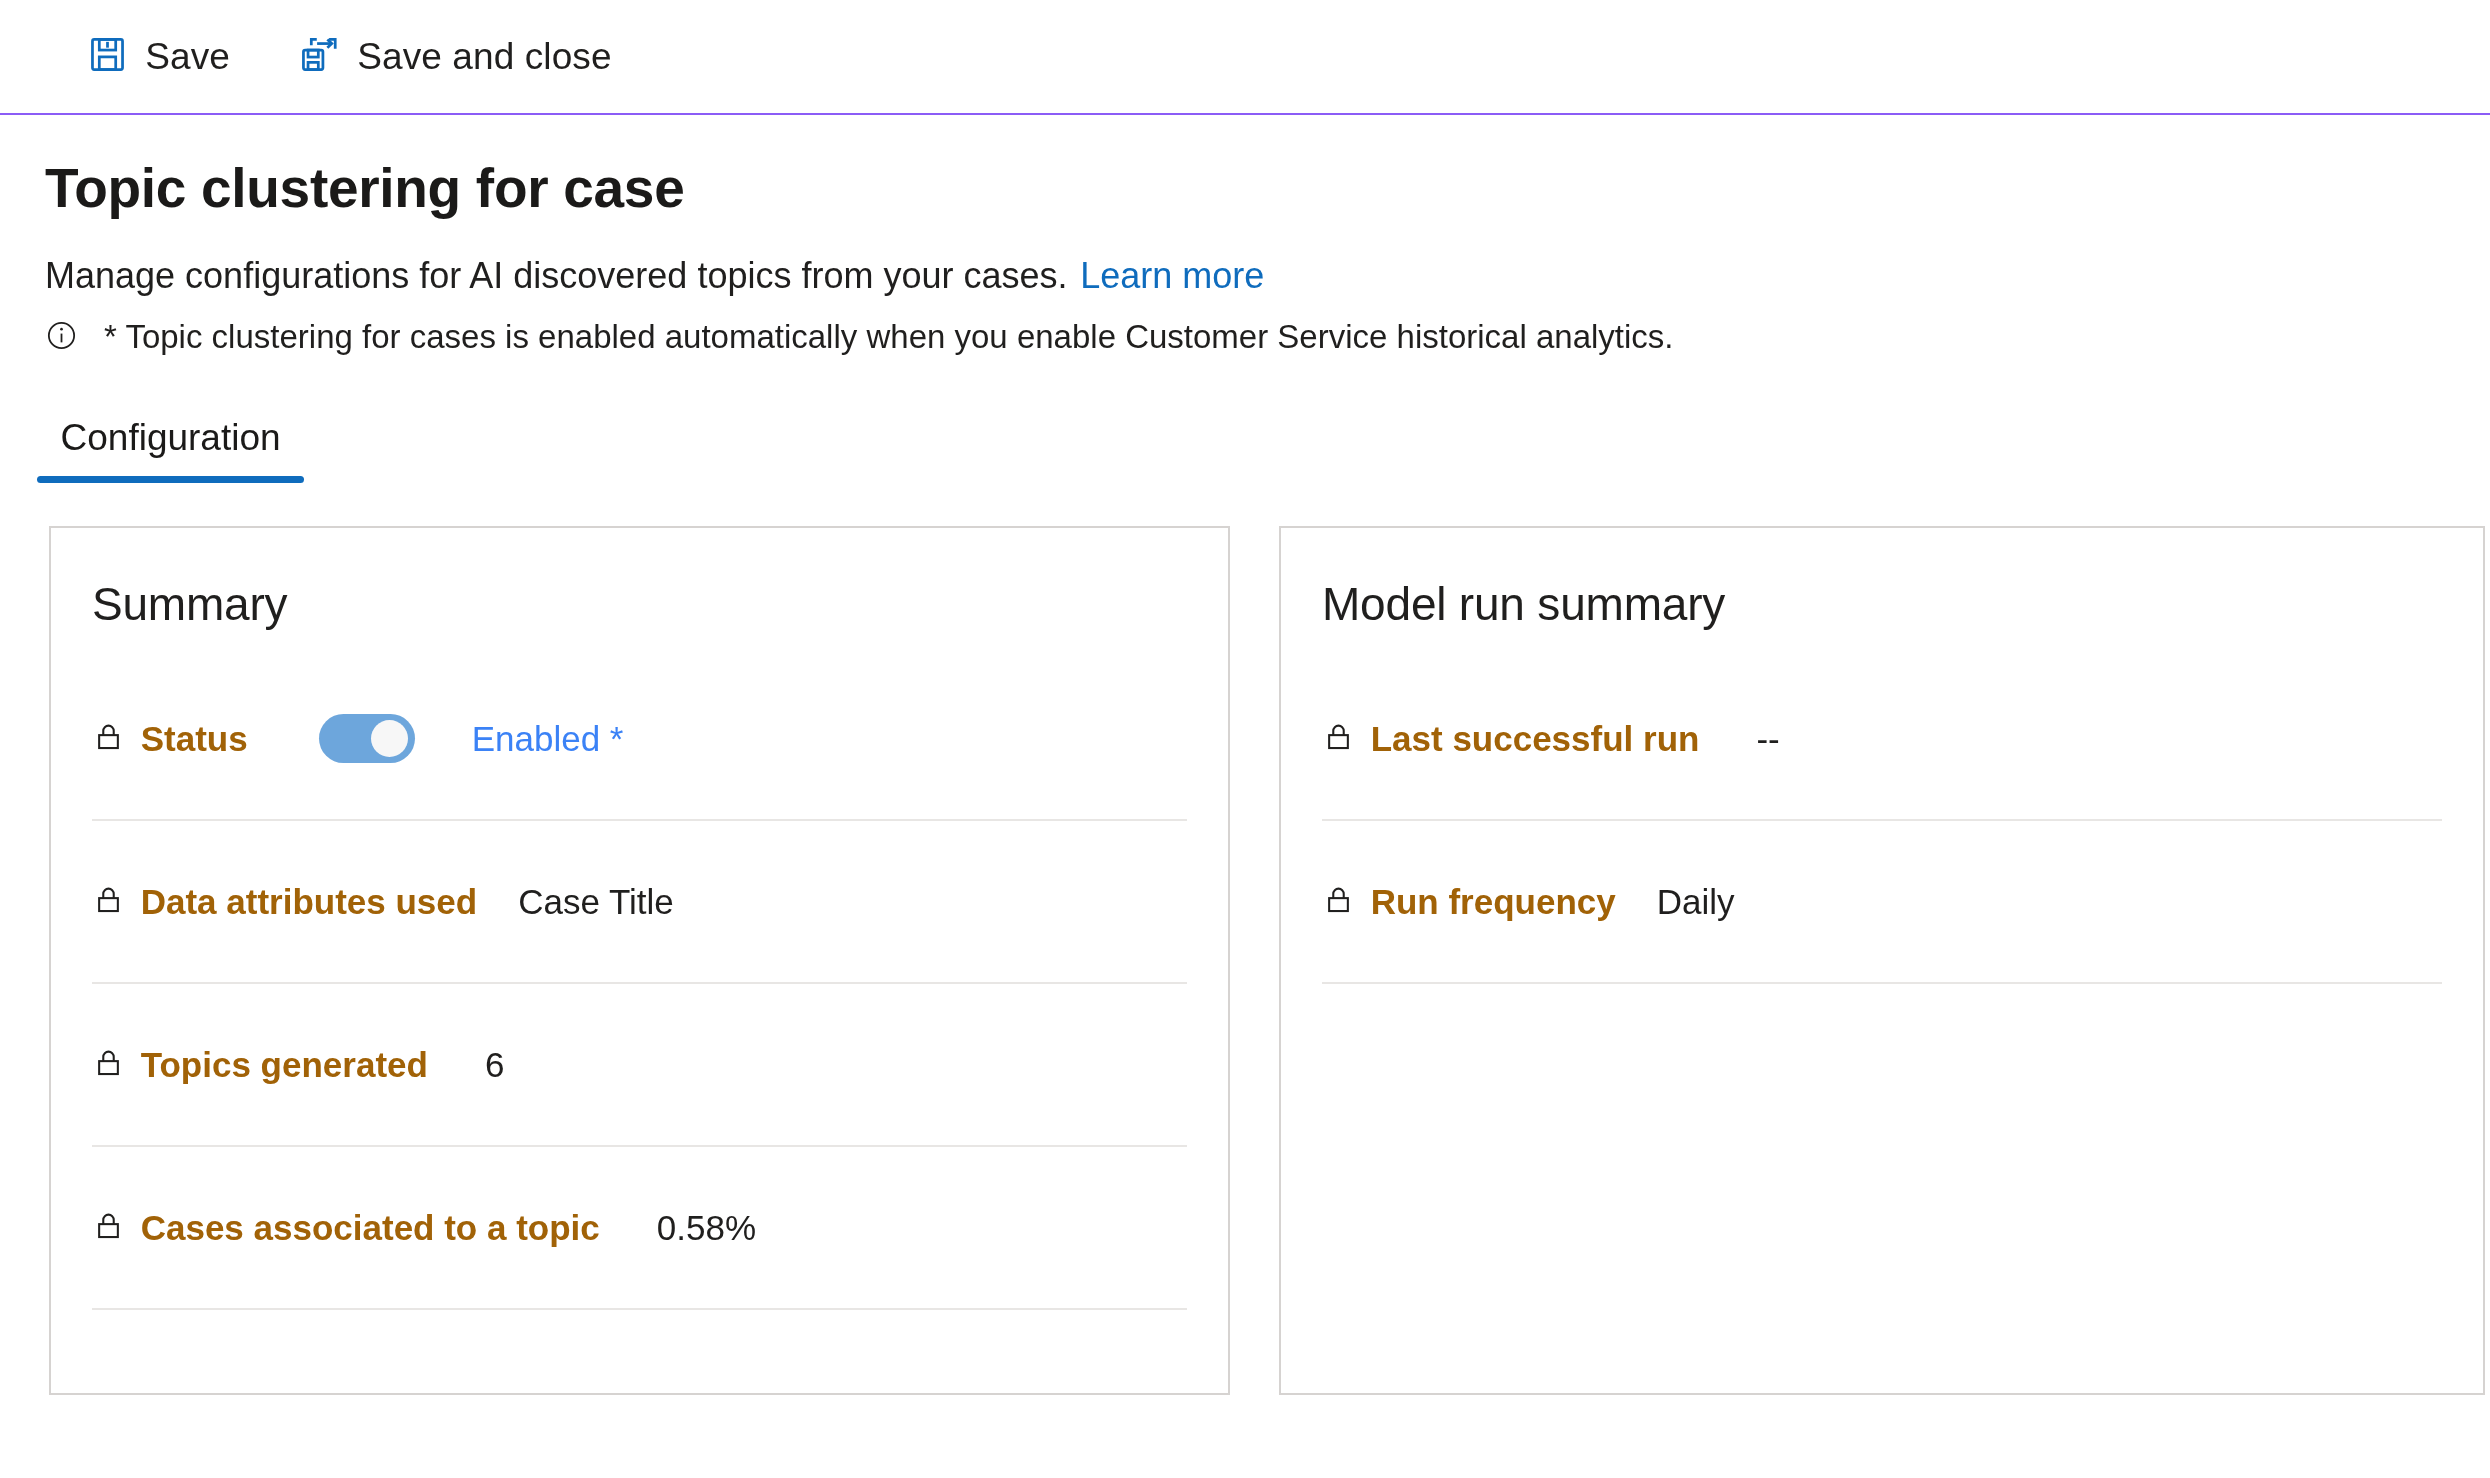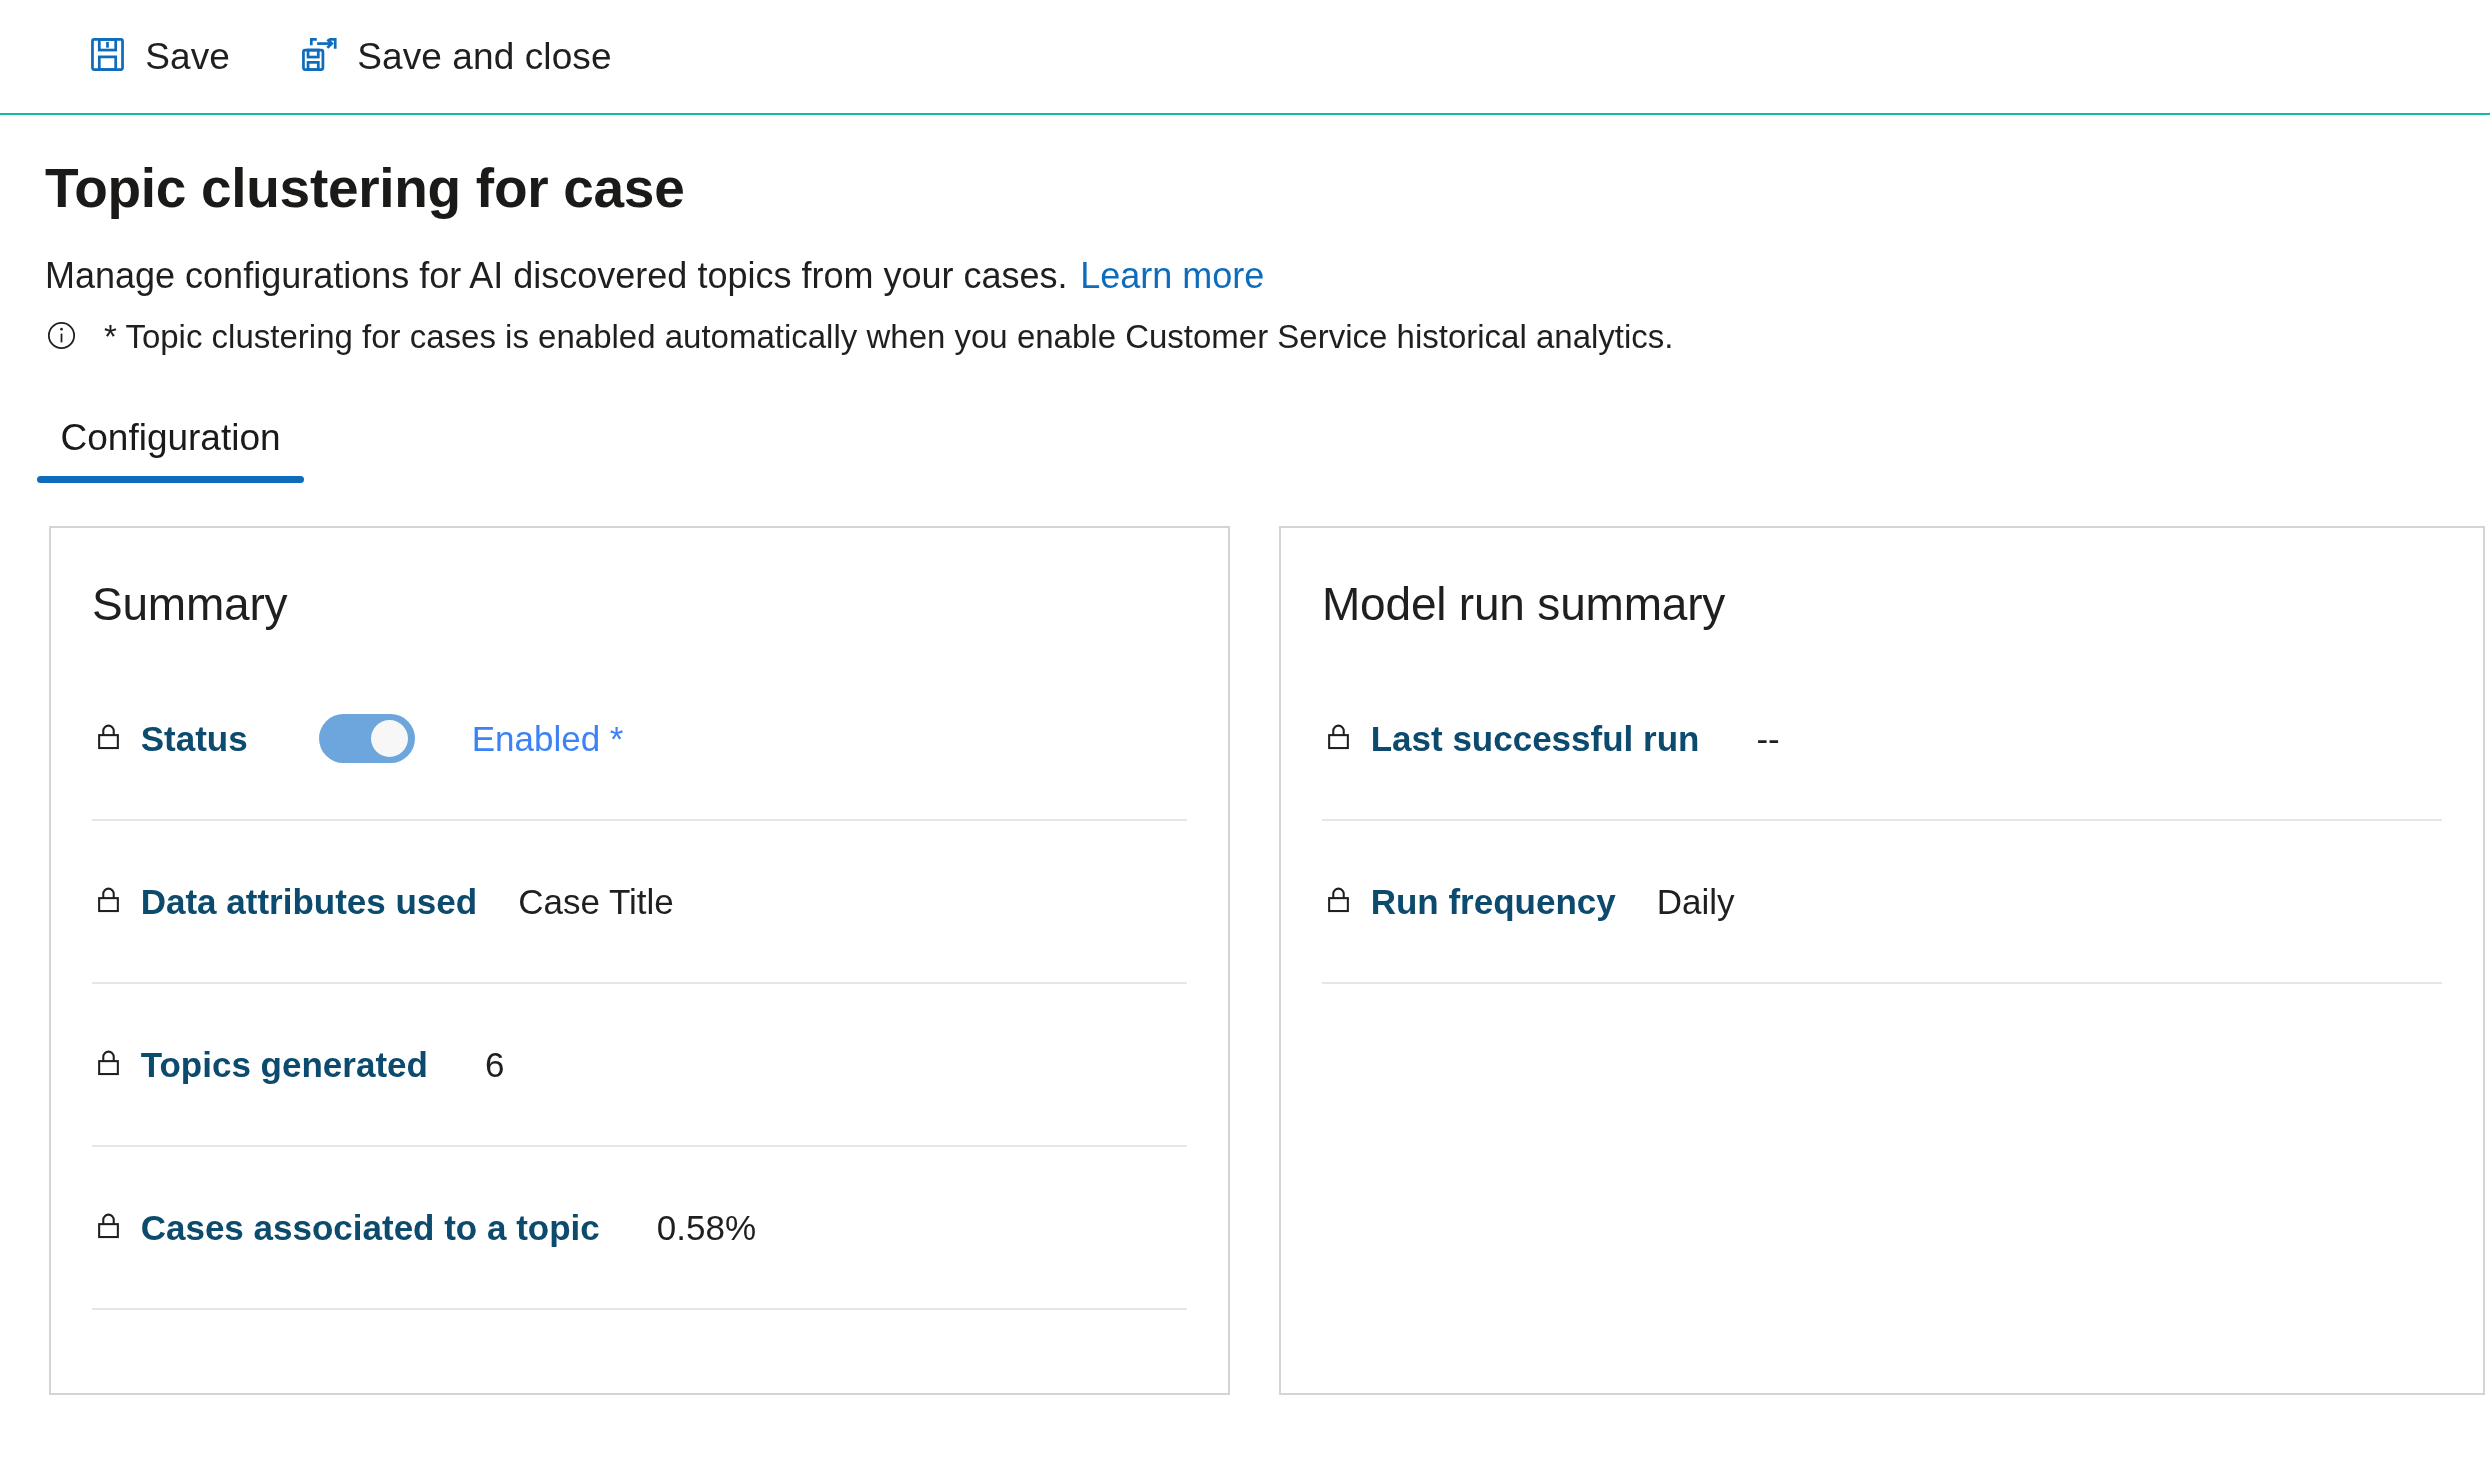--- a/index.html
+++ b/index.html
@@ -16,21 +16,21 @@
     -webkit-font-smoothing: antialiased;
   }
 
   
   .commandbar {
     height: 115px;
     box-sizing: border-box;
     display: flex;
     align-items: center;
     padding-left: 65px;
-    border-bottom: 2px solid #14b8a6;
+    border-bottom: 2px solid #8b5cf6;
     background: #ffffff;
   }
   .cmd-btn {
     display: flex;
     align-items: center;
     gap: 17.6px;
     height: 71px;
     padding: 0 21.6px;
     margin-right: 25.5px;
     cursor: pointer;
@@ -142,21 +142,21 @@
   }
   .field-label {
     display: flex;
     align-items: center;
     gap: 15.7px;
     flex: 0 0 auto;
   }
   .field-label-text {
     font-size: 35px;
     font-weight: 700;
-    color: #0c4a6e;
+    color: #a16207;
     white-space: nowrap;
   }
   .field-value {
     font-size: 35px;
     color: #201f1e;
     white-space: nowrap;
     font-weight: 400;
   }
   .field-value.muted { color: #3b82f6; }
 

